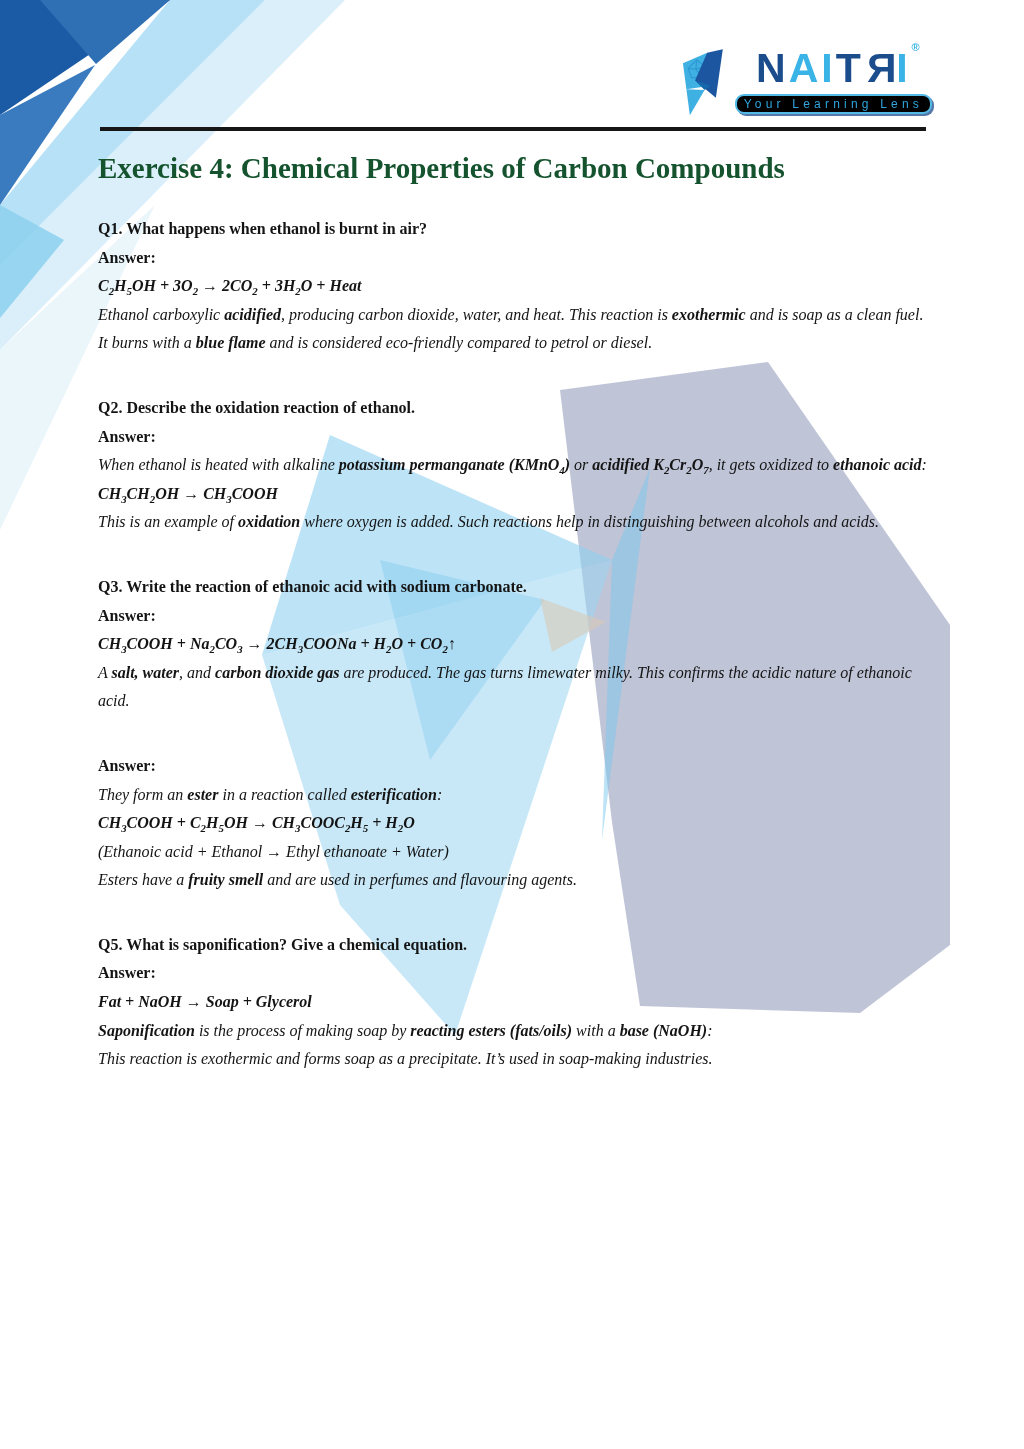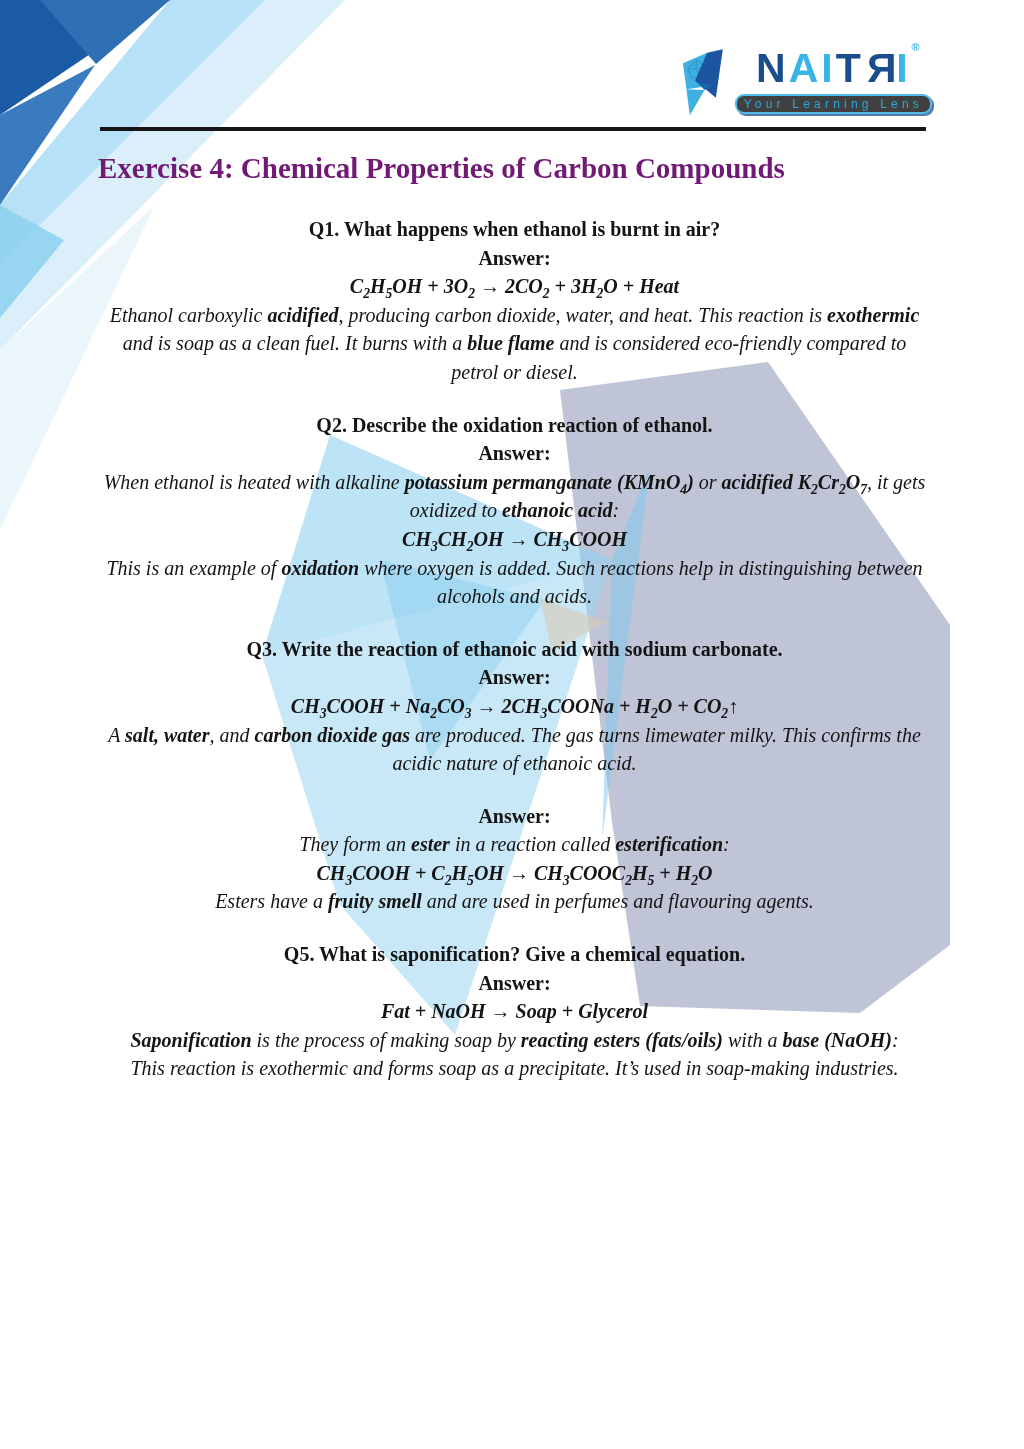--- a/index.html
+++ b/index.html
@@ -10,29 +10,29 @@
   #watermark{top:0;left:0;width:1024px;height:1449px;}
   .header{position:absolute;top:48px;right:92px;display:flex;align-items:flex-start;gap:7px;z-index:3;}
   .logo-right{display:flex;flex-direction:column;align-items:center;}
   .brand-row{position:relative;font-family:"Liberation Sans","DejaVu Sans",sans-serif;
              font-weight:bold;font-size:41px;line-height:1;letter-spacing:3px;white-space:nowrap;}
   .bl{display:inline-block;}
   .bl-dark{color:#1b4c8c;}
   .bl-light{color:#3ab3e6;}
   .bl-mirror{transform:scaleX(-1);}
   .reg{position:absolute;top:-6px;right:-12px;font-size:11px;color:#3ab3e6;font-weight:bold;}
-  .tagline-box{margin-top:5px;border:2px solid #54bbe8;border-radius:9px;background:#404040;
+  .tagline-box{margin-top:5px;border:2px solid #54bbe8;border-radius:9px;background:#000000;
                box-shadow:2px 2px 0 rgba(27,76,140,.75);padding:1px 7px;
                font-family:"Liberation Sans","DejaVu Sans",sans-serif;font-size:12px;
                letter-spacing:4.2px;color:#2fa6dd;white-space:nowrap;}
   .rule{position:absolute;left:100px;top:127px;width:826px;height:4px;background:#161616;z-index:3;}
   .content{position:absolute;left:98px;top:151px;width:833px;z-index:2;}
-  h1.doc-title{margin:0 0 30px 0;font-size:29px;line-height:34px;font-weight:bold;color:#701a75;}
-  .qa-list{font-size:20px;line-height:28.6px;text-align:center;}
-  .qa + .qa{margin-top:24px;}
+  h1.doc-title{margin:0 0 30px 0;font-size:29px;line-height:34px;font-weight:bold;color:#14532d;}
+  .qa-list{font-size:16px;line-height:28.6px;}
+  .qa + .qa{margin-top:36px;}
   .bold,.q,.a{font-weight:bold;}
   sub{font-size:.68em;line-height:0;}
   .line{min-height:28.6px;font-style:italic;}
 </style>
 </head>
 <body>
 
 <div class="page">
 
   <svg id="corner-deco" class="deco" width="360" height="540" viewBox="0 0 360 540" aria-hidden="true">
@@ -109,20 +109,21 @@
             <div class="line equation"><span class="bold">CH</span><sub class="bold">3</sub><span class="bold">COOH + Na</span><sub class="bold">2</sub><span class="bold">CO</span><sub class="bold">3</sub><span class="bold"> → 2CH</span><sub class="bold">3</sub><span class="bold">COONa + H</span><sub class="bold">2</sub><span class="bold">O + CO</span><sub class="bold">2</sub><span class="bold">↑</span></div>
             <div class="line para"><span>A </span><span class="bold">salt, water</span><span>, and </span><span class="bold">carbon dioxide gas</span><span> are produced. The gas turns limewater milky. This confirms the acidic nature of ethanoic acid.</span></div>
           </div>
   </section>
 
   <section class="qa">
     <div class="a">Answer:</div>
     <div class="lines">
             <div class="line para"><span>They form an </span><span class="bold">ester</span><span> in a reaction called </span><span class="bold">esterification</span><span>:</span></div>
             <div class="line equation"><span class="bold">CH</span><sub class="bold">3</sub><span class="bold">COOH + C</span><sub class="bold">2</sub><span class="bold">H</span><sub class="bold">5</sub><span class="bold">OH → CH</span><sub class="bold">3</sub><span class="bold">COOC</span><sub class="bold">2</sub><span class="bold">H</span><sub class="bold">5</sub><span class="bold"> + H</span><sub class="bold">2</sub><span class="bold">O</span></div>
+            <div class="line para"><span>(Ethanoic acid + Ethanol → Ethyl ethanoate + Water)</span></div>
             <div class="line para"><span>Esters have a </span><span class="bold">fruity smell</span><span> and are used in perfumes and flavouring agents.</span></div>
           </div>
   </section>
 
   <section class="qa">
     <div class="q">Q5. What is saponification? Give a chemical equation.</div>
     <div class="a">Answer:</div>
     <div class="lines">
             <div class="line equation"><span class="bold">Fat + NaOH → Soap + Glycerol</span></div>
             <div class="line para"><span class="bold">Saponification</span><span> is the process of making soap by </span><span class="bold">reacting esters (fats/oils)</span><span> with a </span><span class="bold">base (NaOH)</span><span>:</span></div>

